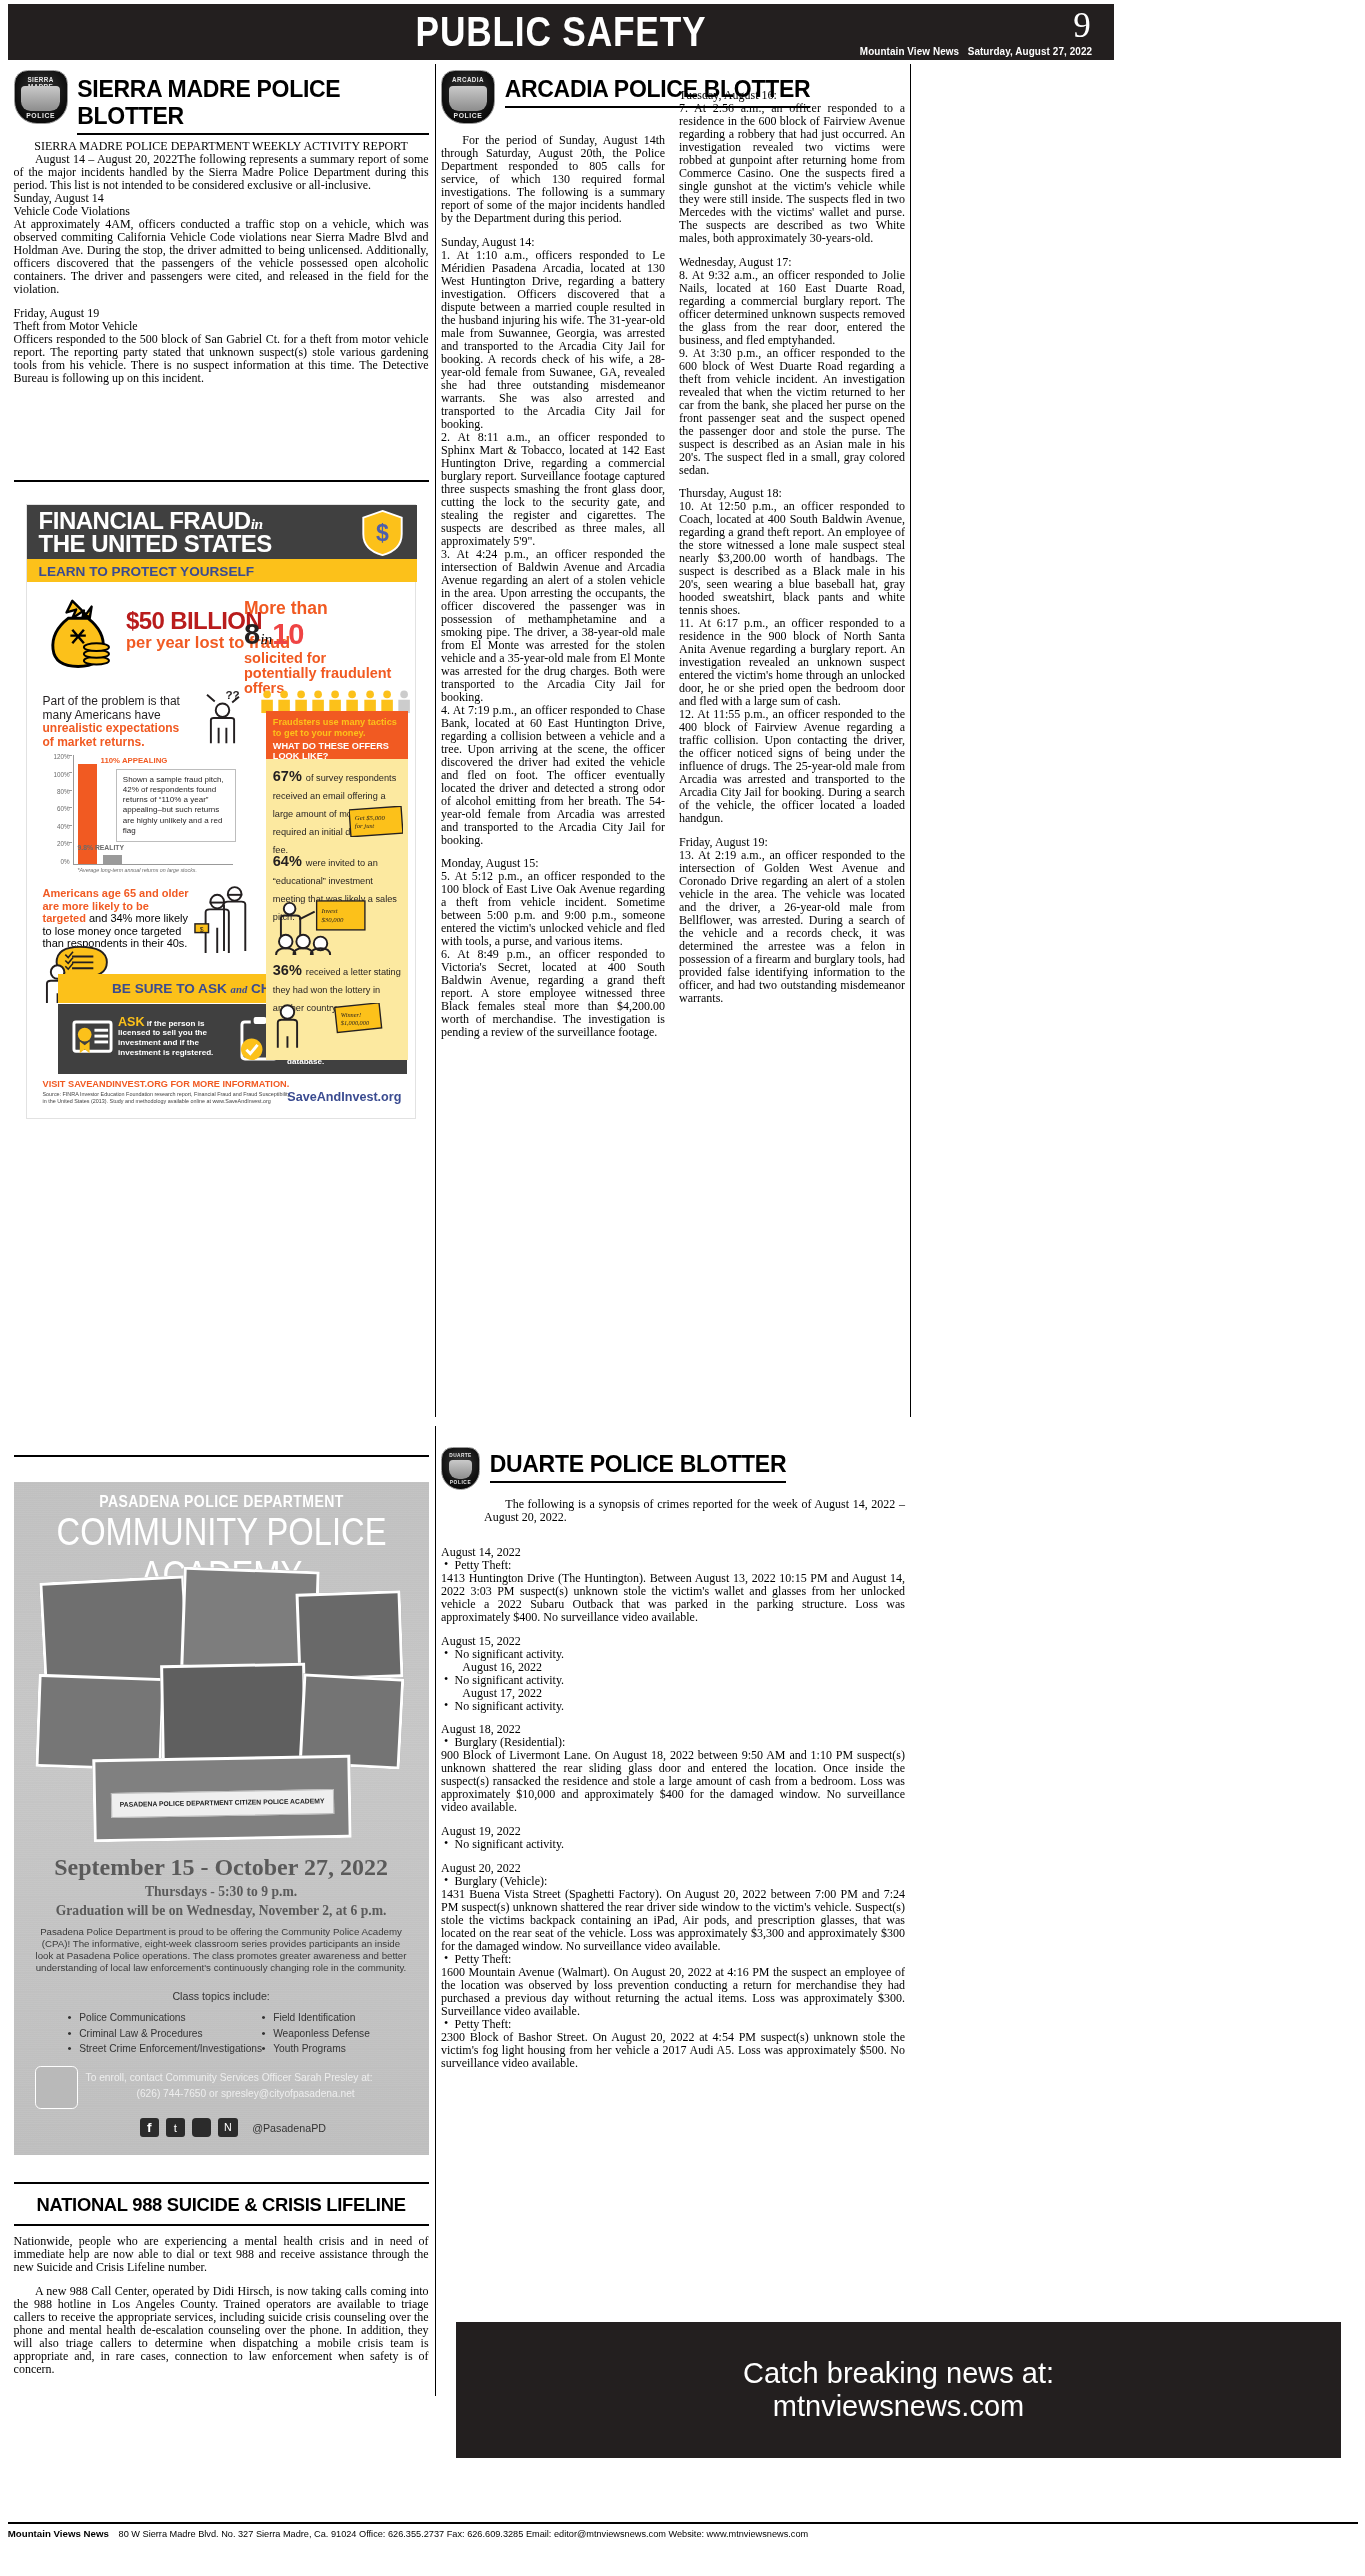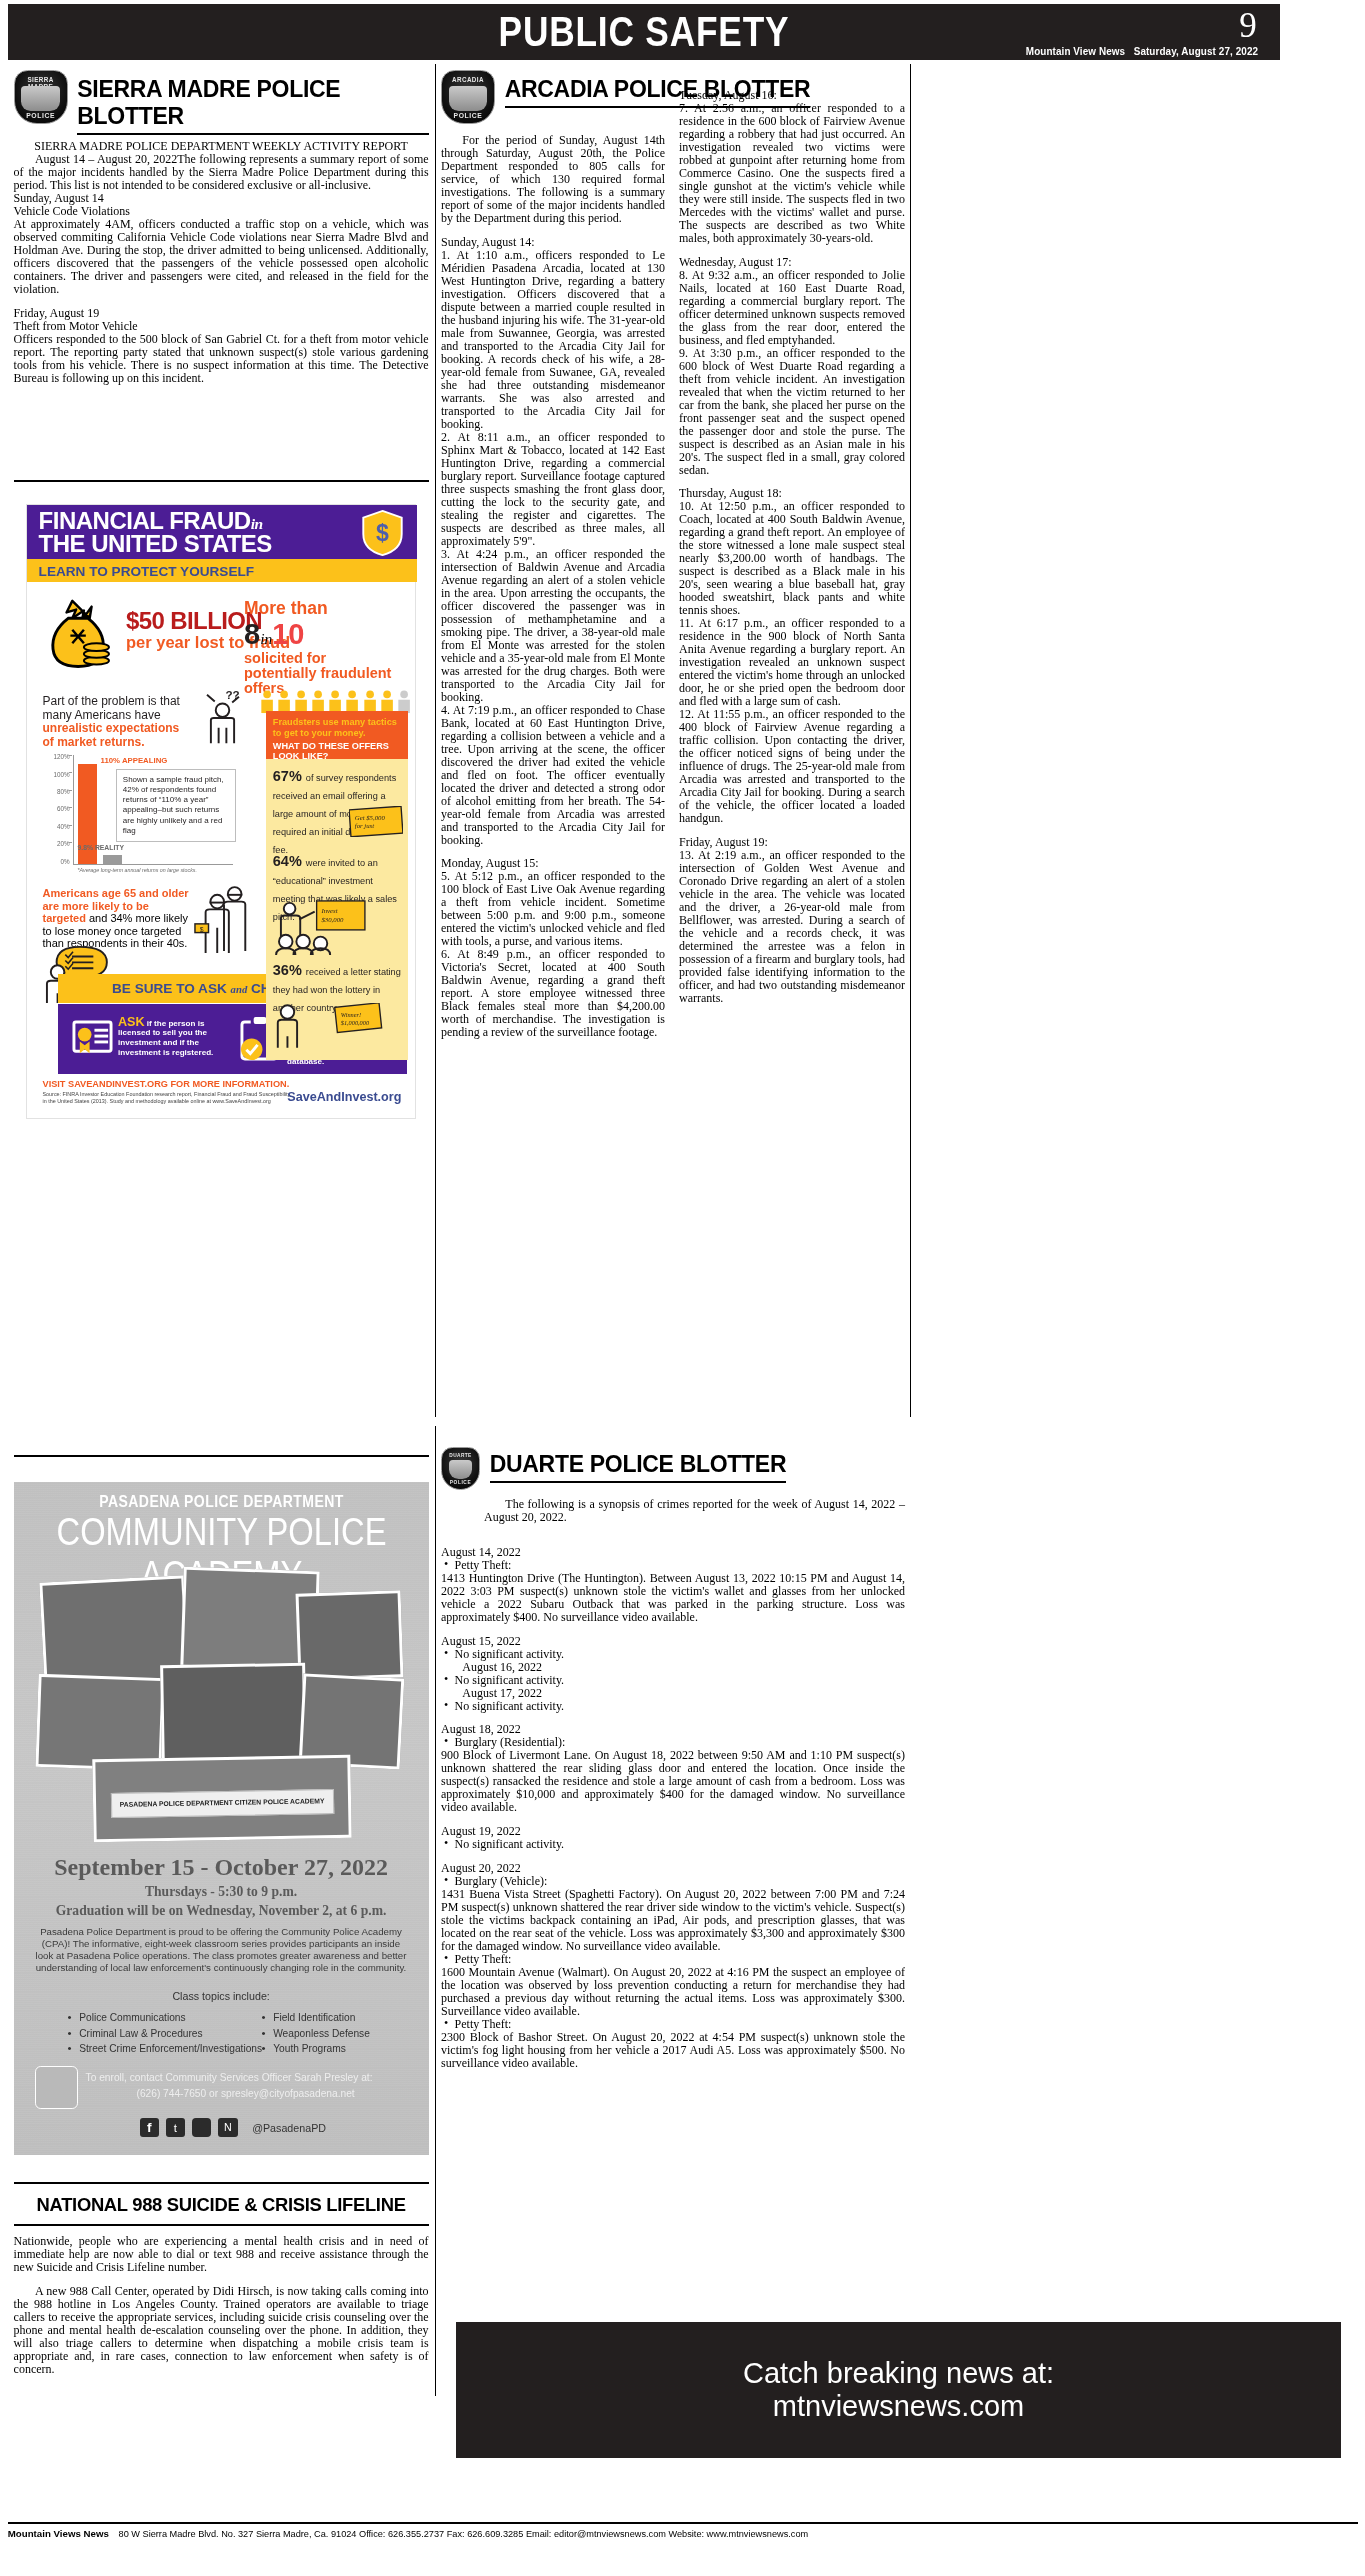--- a/index.html
+++ b/index.html
@@ -6,21 +6,21 @@
   body {
     width:1366px; height:2576px;
     background:#ffffff;
     font-family:"Liberation Serif", serif;
     color:#000;
     overflow:hidden;
     position:relative;
   }
   
   .masthead {
-    position:absolute; left:7.8px; top:3.9px; width:1272px; height:56px;
+    position:absolute; left:7.8px; top:3.9px; width:1106px; height:56px;
     background:#231f1f;
   }
   .masthead-title {
     position:absolute; left:0; top:0; width:100%; text-align:center;
     color:#fff; font-family:"Liberation Sans", sans-serif;
     font-weight:700; font-size:43px; letter-spacing:1px;
     line-height:54px;
     transform:scaleX(0.82); transform-origin:center top;
   }
   .masthead-page {
@@ -66,21 +66,21 @@
     border-radius:3.9px 3.9px 9.7px 9.7px;
   }
   
   .bodytext {
     font-family:"Liberation Serif", serif;
     font-size:12px; line-height:13px; text-align:justify;
     hyphens:auto;
   }
   .bodytext p { margin:0; }
   .indent { text-indent:21.3px; }
-  .ig-band-blue { background:#4c1d95; }
+  .ig-band-blue { background:#404040; }
   .ig-band-yellow { background:#fcc11a; }
   .ig-orange { color:#f15a22; }
   .ig-sans { font-family:"Liberation Sans", sans-serif; }
 
   
   .ppd-ad {
     position:absolute;
     background:
       repeating-linear-gradient(0deg, rgba(0,0,0,0.012) 0 1px, rgba(255,255,255,0.012) 1px 1.9px),
       linear-gradient(#c2c2c2,#c8c8c8 40%, #c0c0c0);

